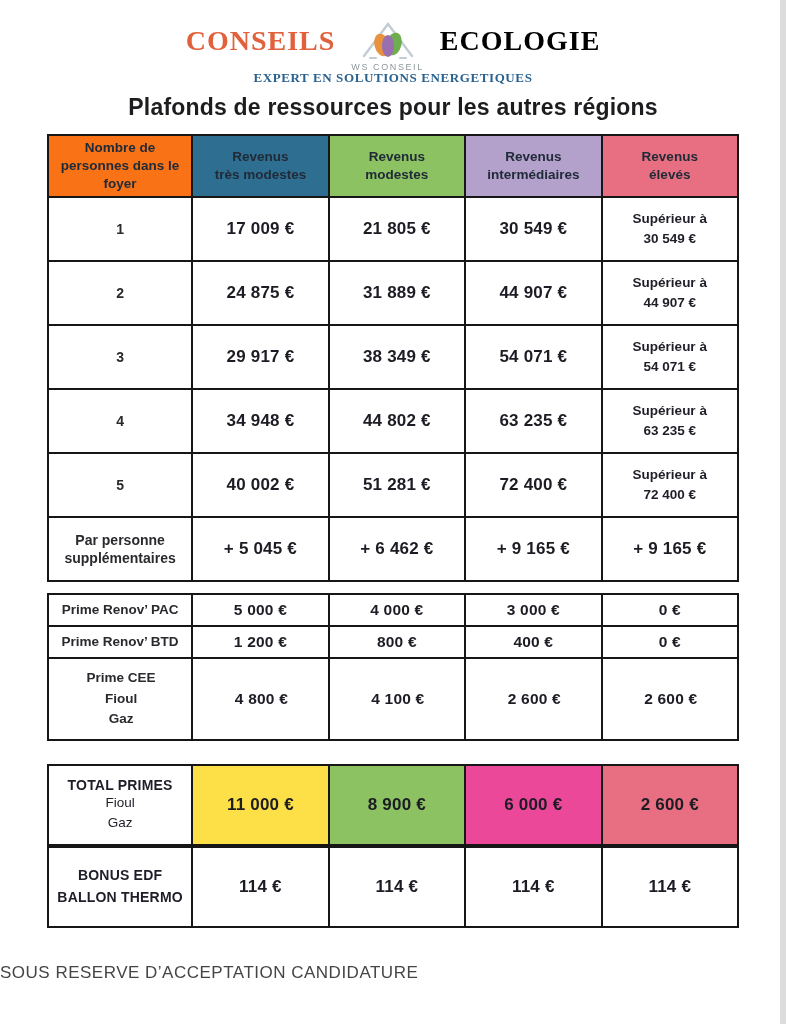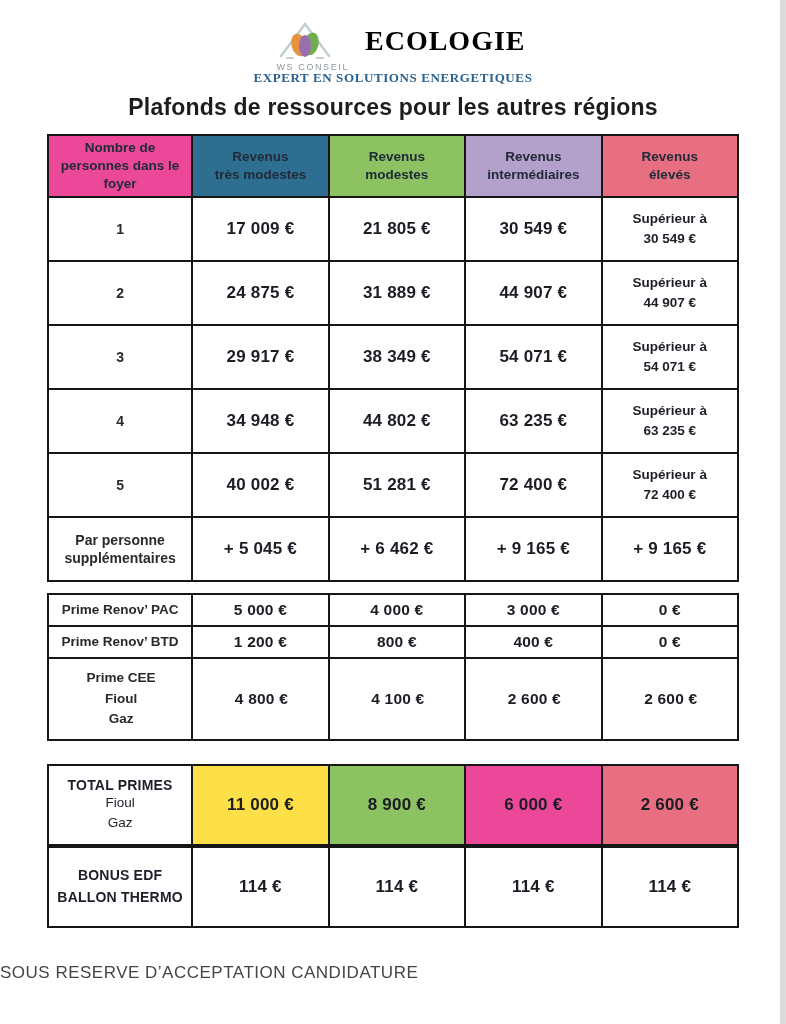--- a/index.html
+++ b/index.html
@@ -14,21 +14,21 @@
   
   .brand { padding-top:8px; text-align:center; }
   .brand-line1 {
     font-family:"Liberation Serif", serif; font-weight:700;
     font-size:22px; letter-spacing:1px;
   }
   .brand-line2 {
     display:flex; justify-content:center; align-items:center; margin-top:6px;
     font-family:"Liberation Serif", serif; font-weight:700; font-size:28px; letter-spacing:1px;
   }
-  .logo-block { display:flex; flex-direction:column; margin:0 16px; position:relative; top:4px; }
+  .logo-block { display:flex; flex-direction:column; align-items:center; margin:0 16px; position:relative; top:4px; }
   .logo-caption { font-family:"Liberation Sans", sans-serif; font-weight:400; font-size:9px; letter-spacing:1.6px; color:#8e989d; margin-top:-2px; }
   .brand-tagline {
     margin-top:2px; font-family:"Liberation Serif", serif; font-weight:700;
     font-size:13px; letter-spacing:0.6px;
   }
 
   
   .title { text-align:center; font-size:23px; font-weight:700; color:#1d1d1f; margin:8px 0 13px 0; letter-spacing:0.2px; }
 
   
@@ -61,20 +61,21 @@
   .footer { margin-top:30px; font-size:17px; font-weight:500;
             color:#454545; letter-spacing:0.5px; line-height:1.75; }
 </style>
 </head>
 <body>
 
 <div class="page">
 
   <header class="brand">
     <div class="brand-line2">
+      <span style="color: rgb(224, 97, 59);">CONSEILS</span>
       <span class="logo-block">
         <svg width="56" height="46" viewBox="0 0 56 46">
           <path d="M4 38 L28 6 L52 38" fill="none" stroke="#c2cdd3" stroke-width="2.4" stroke-linecap="round"></path>
           <path d="M10 40 L16 40 M40 40 L46 40" stroke="#c2cdd3" stroke-width="2" stroke-linecap="round"></path>
           <ellipse cx="22" cy="27" rx="7.5" ry="11.5" transform="rotate(-16 22 27)" fill="#e8913f"></ellipse>
           <ellipse cx="34" cy="26" rx="7.5" ry="11.5" transform="rotate(14 34 26)" fill="#6fae4e"></ellipse>
           <ellipse cx="28" cy="28" rx="6" ry="11" fill="#9a6fb0"></ellipse>
         </svg>
         <span class="logo-caption">WS CONSEIL</span>
       </span>
@@ -89,21 +90,21 @@
     <table class="t1">
       <colgroup>
           <col class="c0">
           <col class="cN">
           <col class="cN">
           <col class="cN">
           <col class="cN">
         </colgroup>
       <tbody>
           <tr>
-        <th style="background-color: #ec4899;">Nombre de personnes dans le foyer</th>
+        <th style="background-color: #f97316;">Nombre de personnes dans le foyer</th>
         <th class="pre-lines" style="background-color: rgb(46, 110, 145);">Revenus
 très modestes</th>
         <th class="pre-lines" style="background-color: rgb(140, 194, 98);">Revenus
 modestes</th>
         <th class="pre-lines" style="background-color: rgb(179, 160, 203);">Revenus
 intermédiaires</th>
         <th class="pre-lines" style="background-color: rgb(231, 111, 129);">Revenus
 élevés</th>
       </tr>
       <tr>

